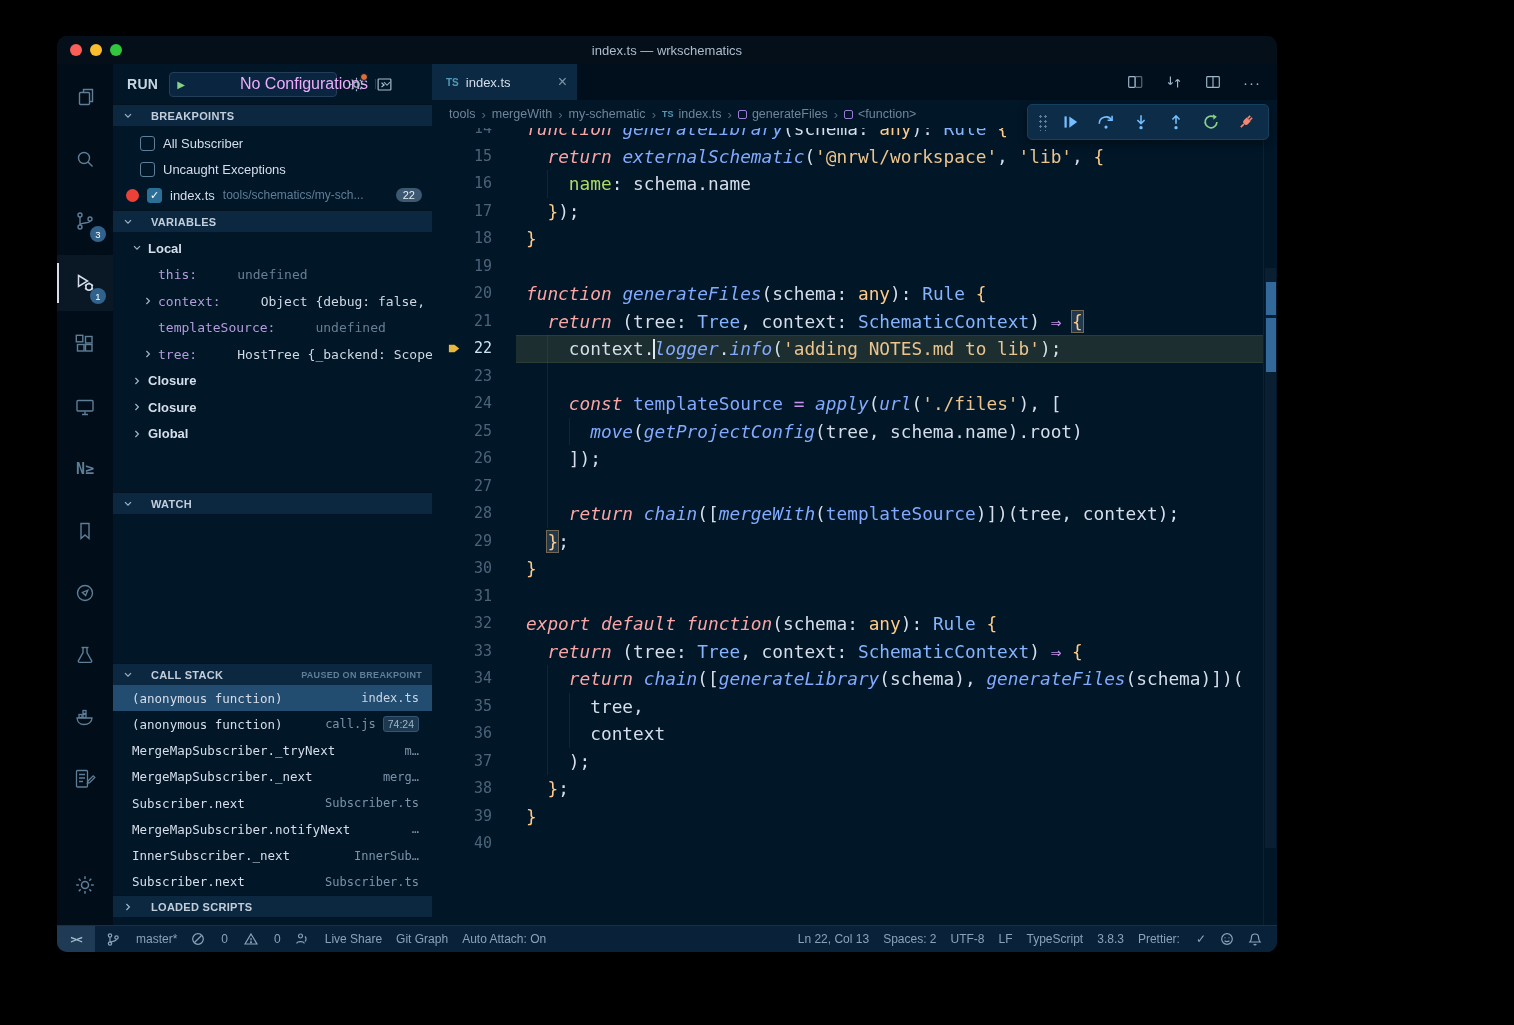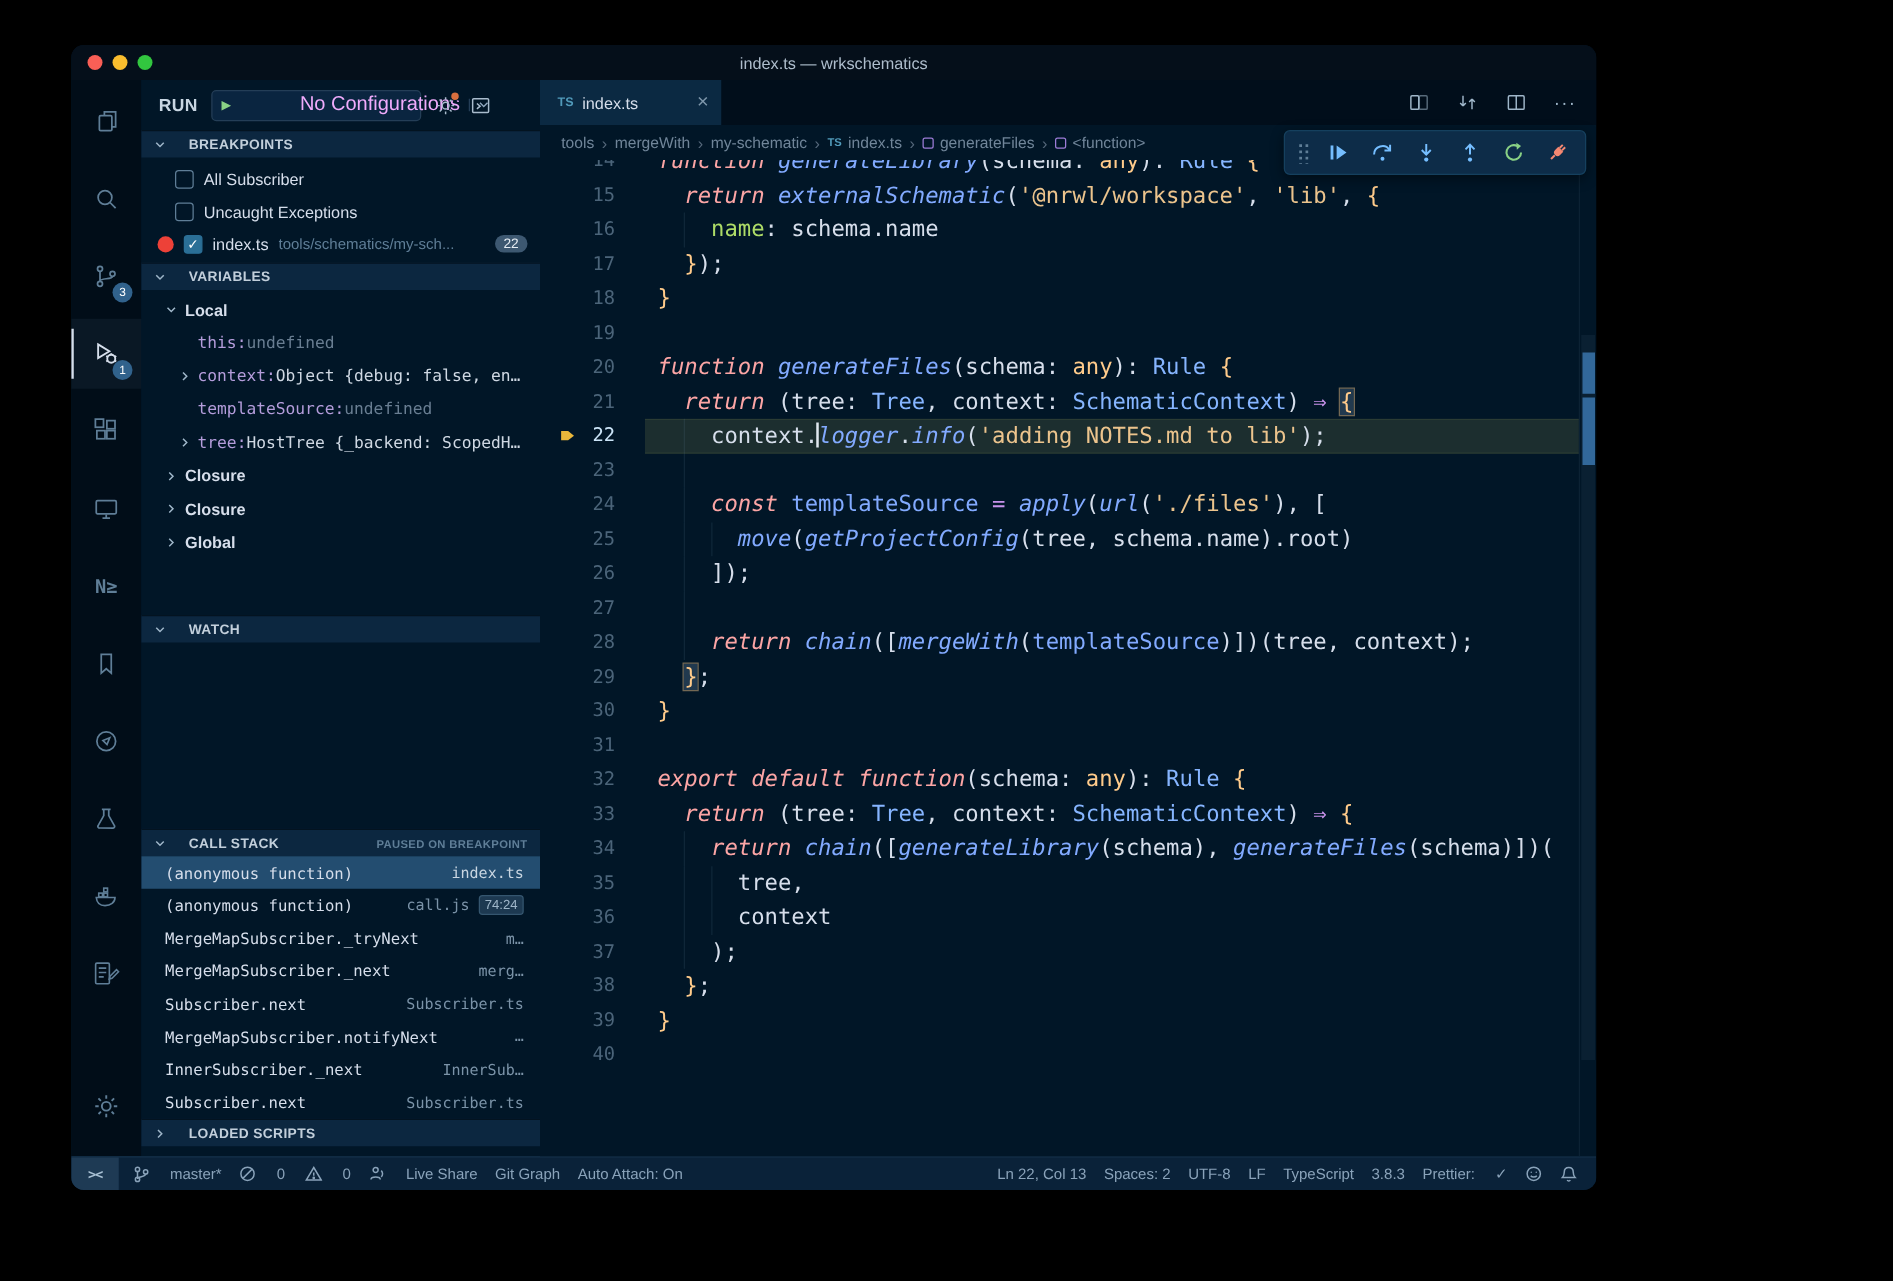--- a/index.html
+++ b/index.html
@@ -42,21 +42,21 @@
   .bp-dot{width:13px;height:13px;border-radius:50%;background:#ed4138;flex:0 0 auto;}
   .bp-path{color:#5f7e97;font-size:12px;white-space:nowrap;overflow:hidden;text-overflow:ellipsis;flex:1;}
   .bp-badge{background:#3d5871;border-radius:9px;font-size:11px;padding:1px 7px;color:#e6edf3;}
   .var-body{flex:0 0 auto;padding:3px 0 45px;}
   .dbg-row{height:26.5px;display:flex;align-items:center;padding:0 10px 0 19px;}
   .dbg-row .chev{width:16px;display:flex;color:#9fb6c9;flex:0 0 auto;}
   .scope-label{font-size:13px;font-weight:700;color:#d6deeb;}
   .var-row{padding-left:30px;font:13px "DejaVu Sans Mono",monospace;white-space:nowrap;overflow:hidden;}
   .var-row .chev{width:15px;}
   .var-name{color:#b49ddb;}
-  .var-val{color:#cfd8e3;}
+  .var-val{color:#cfd8e3;margin-left:40px;}
   .var-val.muted{color:#697e92;}
   .watch-body{flex:1 1 auto;min-height:40px;}
   .cs-body{flex:0 0 auto;}
   .cs-row{height:26.25px;display:flex;align-items:center;padding:0 13px 0 19px;font:12.5px "DejaVu Sans Mono",monospace;gap:8px;}
   .cs-row.sel{background:#234d70;}
   .cs-name{color:#d6deeb;white-space:nowrap;}
   .cs-right{margin-left:auto;display:flex;align-items:center;gap:7px;min-width:0;}
   .cs-loc{color:#7b93a8;font-size:12px;white-space:nowrap;}
   .cs-row.sel .cs-loc{color:#c9d6e2;}
   .cs-badge{background:#1d3951;border:1px solid #35566f;border-radius:3px;font-size:10.5px;padding:1px 4px;color:#9fb6c9;font-family:"Liberation Sans",sans-serif;}

